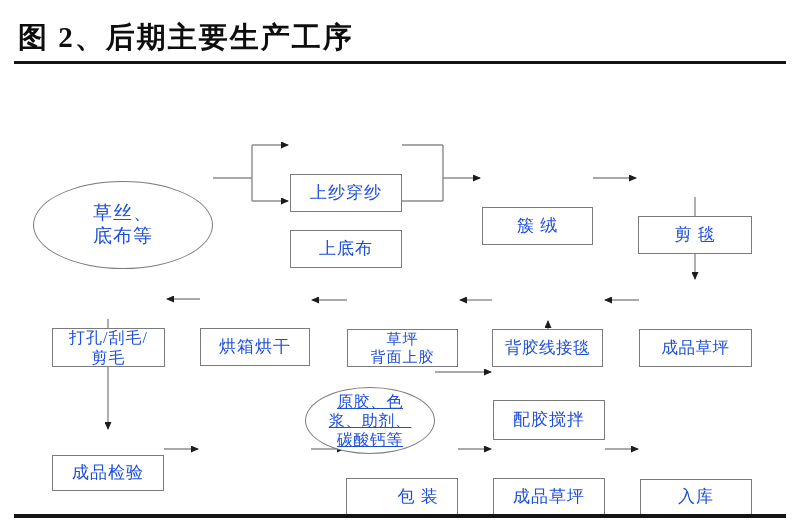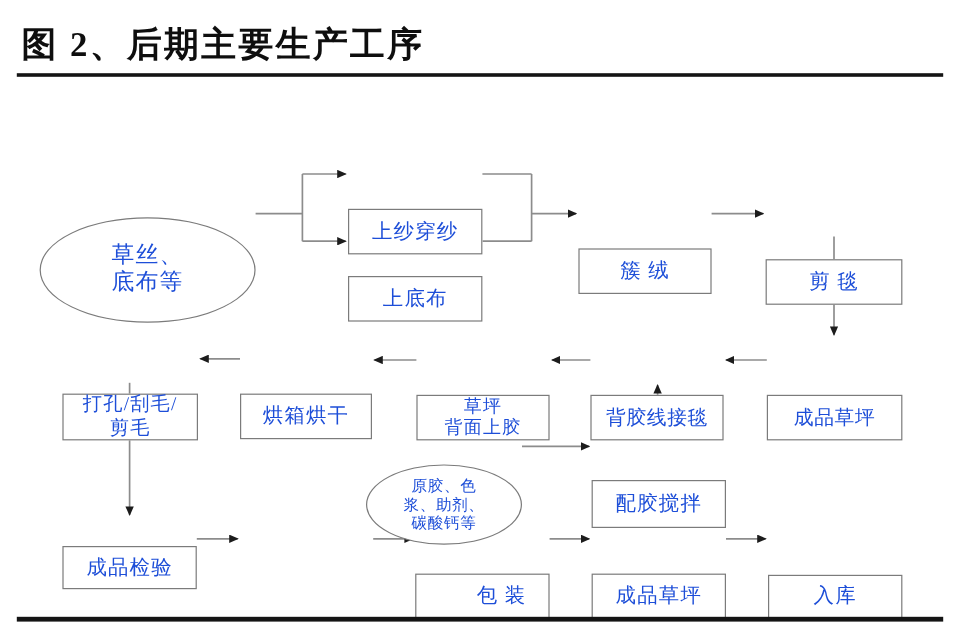--- a/index.html
+++ b/index.html
@@ -57,21 +57,21 @@
   #n-materials   { left: 33px;  top: 133px; width: 180px; height: 88px; font-size: 19px; }
   #n-yarn        { left: 290px; top: 126px; width: 112px; height: 38px; }
   #n-basecloth   { left: 290px; top: 182px; width: 112px; height: 38px; }
   #n-tufting     { left: 482px; top: 159px; width: 111px; height: 38px; }
   #n-cutting     { left: 638px; top: 168px; width: 114px; height: 38px; }
   #n-punch       { left: 52px;  top: 280px; width: 113px; height: 39px; font-size: 16px; }
   #n-oven        { left: 200px; top: 280px; width: 110px; height: 38px; }
   #n-backglue    { left: 347px; top: 281px; width: 111px; height: 38px; font-size: 15px; }
   #n-glueline    { left: 492px; top: 281px; width: 111px; height: 38px; font-size: 16.5px; letter-spacing: 0.5px; }
   #n-semi        { left: 639px; top: 281px; width: 113px; height: 38px; font-size: 16.5px; letter-spacing: 0.5px; }
-  #n-ingredients { left: 305px; top: 339px; width: 130px; height: 67px; font-size: 13px; letter-spacing: 0.5px; }
+  #n-ingredients { left: 305px; top: 339px; width: 130px; height: 67px; font-size: 16px; letter-spacing: 0.5px; text-decoration: underline; }
   #n-mixing      { left: 493px; top: 352px; width: 112px; height: 40px; }
   #n-inspection  { left: 52px;  top: 407px; width: 112px; height: 36px; }
   #n-rolling     { left: 200px; top: 430px; width: 111px; height: 38px; }
   #n-packaging   { left: 346px; top: 430px; width: 112px; height: 38px; padding-left: 32px; }
   #n-finished    { left: 493px; top: 430px; width: 112px; height: 38px; }
   #n-warehouse   { left: 640px; top: 431px; width: 112px; height: 37px; }
 </style>
 </head>
 <body>
 

